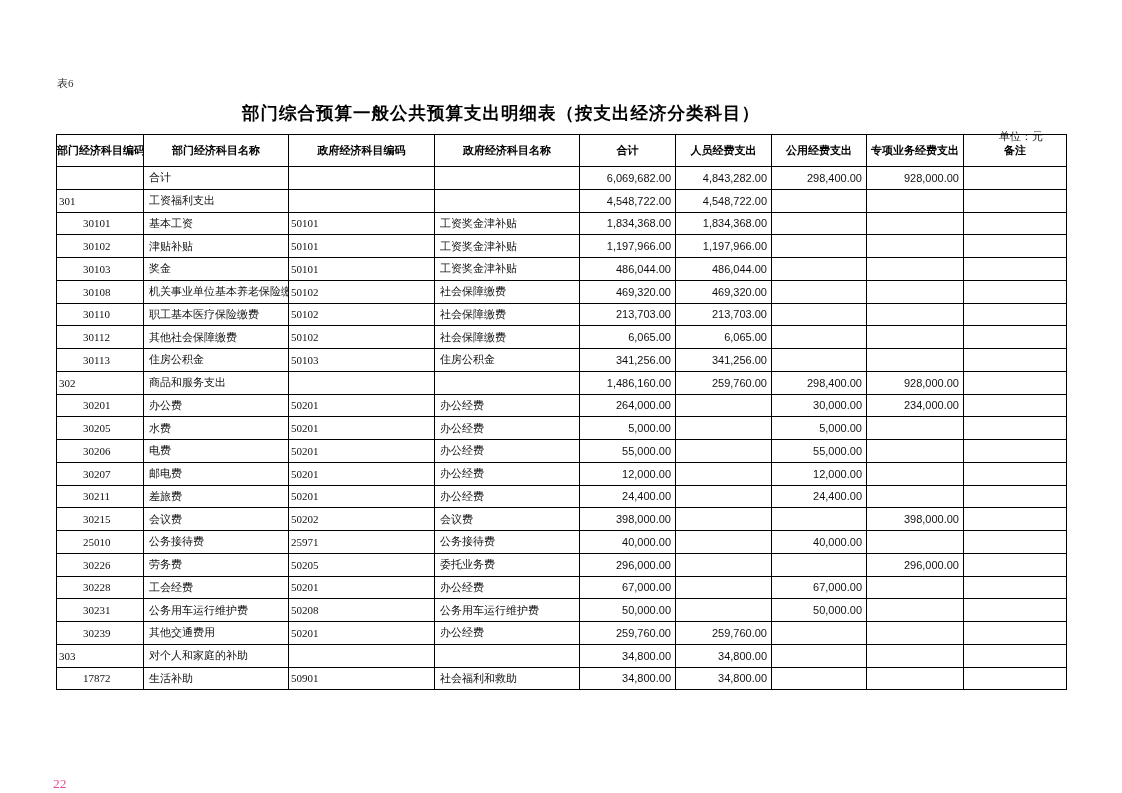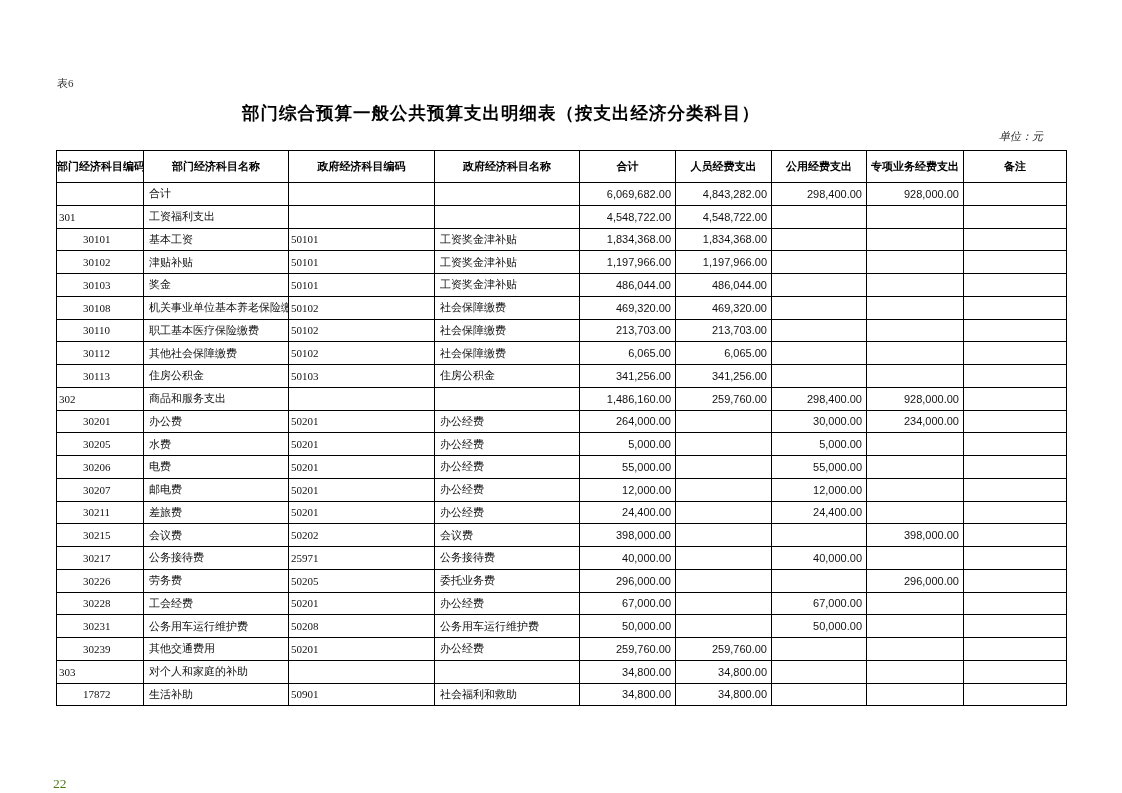--- a/index.html
+++ b/index.html
@@ -16,24 +16,24 @@
     font-size: 11px; color: #333;
   }
   .doc-title {
     position: absolute; left: 0; top: 101px; width: 1002px;
     text-align: center;
     font-size: 17.5px; font-weight: bold; color: #000;
     letter-spacing: 1px;
   }
   .unit-note {
     position: absolute; left: 56px; top: 129px; width: 987px;
-    text-align: right; font-size: 11px; color: #222; font-style: italic;
+    text-align: right; font-size: 11px; color: #222;
   }
   .budget-table {
-    position: absolute; left: 56px; top: 150px;
+    position: absolute; left: 56px; top: 134px;
     width: 1010px;
     border-collapse: collapse;
     table-layout: fixed;
   }
   .budget-table th, .budget-table td {
     border: 1px solid #000;
     overflow: hidden; white-space: nowrap;
   }
   .budget-table th {
     height: 32px;
@@ -49,21 +49,21 @@
     padding: 0 3px;
     color: #111;
   }
   td.code { font-family: Liberation Serif, serif; text-align: left; padding-left: 2px; }
   td.code.sub { padding-left: 26px; }
   td.name { text-align: left; padding-left: 5px; font-family: "Liberation Serif", serif; }
   td.num  { text-align: right; padding-right: 4px; font-family: "Liberation Sans", sans-serif; }
   td.note { text-align: left; }
   .page-number {
     position: absolute; left: 53px; top: 776px;
-    font-size: 13.5px; color: #4d7c0f;
+    font-size: 13.5px; color: #ec4899;
     font-family: "Liberation Serif", serif;
   }
 </style>
 </head>
 <body>
 
 <div class="page-label">表6</div>
 
 <div class="doc-title">部门综合预算一般公共预算支出明细表（按支出经济分类科目）</div>
 
@@ -265,21 +265,21 @@
         <td class="name">会议费</td>
         <td class="code gov">50202</td>
         <td class="name">会议费</td>
         <td class="num">398,000.00</td>
         <td class="num"></td>
         <td class="num"></td>
         <td class="num">398,000.00</td>
         <td class="note"></td>
       </tr>
       <tr>
-        <td class="code sub">30217</td>
+        <td class="code sub">25010</td>
         <td class="name">公务接待费</td>
         <td class="code gov">25971</td>
         <td class="name">公务接待费</td>
         <td class="num">40,000.00</td>
         <td class="num"></td>
         <td class="num">40,000.00</td>
         <td class="num"></td>
         <td class="note"></td>
       </tr>
       <tr>

